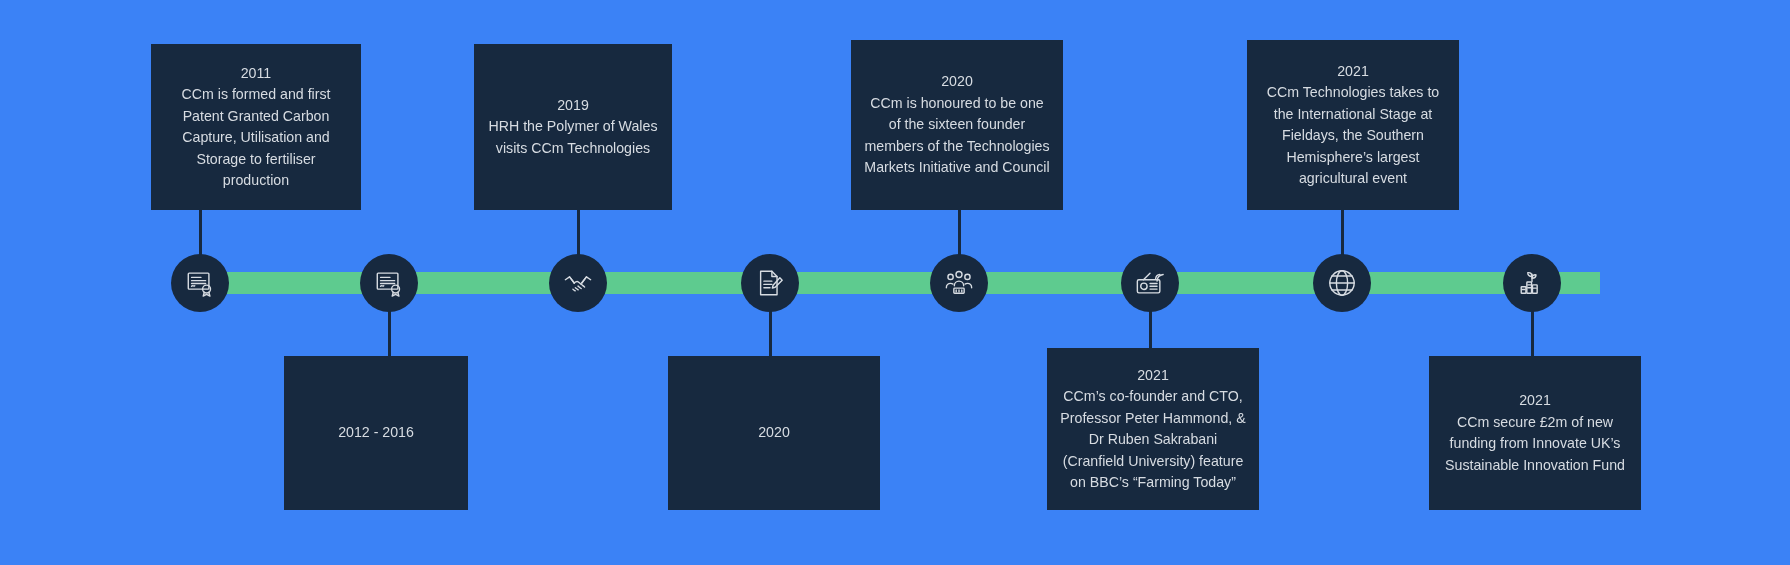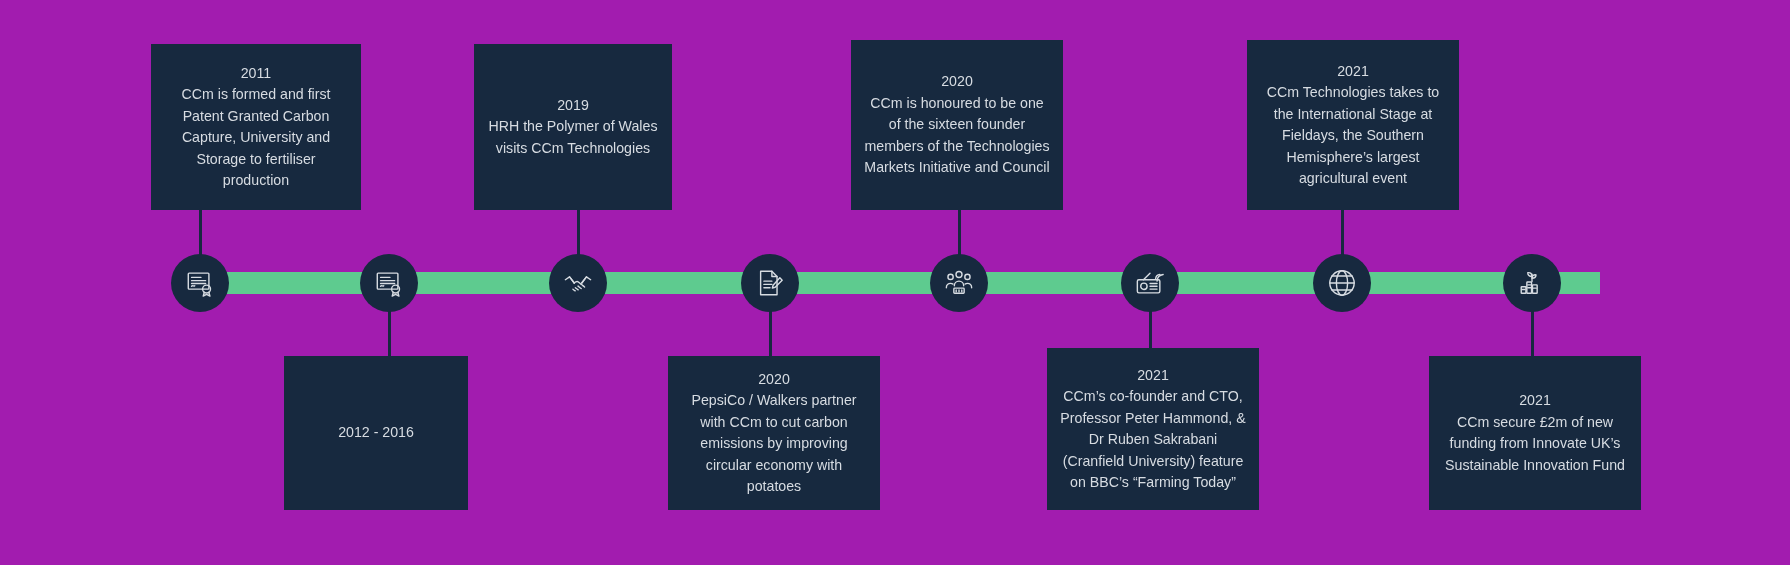--- a/index.html
+++ b/index.html
@@ -2,21 +2,21 @@
 <html><head>
 <meta charset="utf-8">
 <style>
   html,body{margin:0;padding:0;}
   body{
     width:1790px;height:565px;
     background:#ffffff;
     font-family:"Liberation Sans", sans-serif;
     overflow:hidden;
   }
-  #stage{position:relative;width:1790px;height:565px;background:#a21caf;}
+  #stage{position:relative;width:1790px;height:565px;background:#3b82f6;}
 
   
   .rail{
     position:absolute;
     left:190px;right:190px;
     top:272px;height:22px;
     background:#5ecb8f;
     z-index:1;
   }
 
@@ -65,21 +65,21 @@
   .card.bottom{}
 </style>
 </head>
 <body>
 
 <div id="stage">
   <div class="rail"></div>
   <div id="nodes-layer">
       <div class="card top" style="left: 151px; top: 44px; width: 210px; height: 166px;">
         <span class="yr">2011</span>
-        <span class="bd">CCm is formed and first Patent Granted Carbon Capture, University and Storage to fertiliser production</span>
+        <span class="bd">CCm is formed and first Patent Granted Carbon Capture, Utilisation and Storage to fertiliser production</span>
       </div>
       <div class="stem" style="left: 200px; top: 210px; height: 50px;"></div>
       <div class="node" style="left: 200px;">
         <span>
     <svg width="30" height="30" viewBox="0 0 32 32" fill="none" stroke="#d7dce2" stroke-width="1.5" stroke-linecap="round" stroke-linejoin="round">
       <rect x="3.5" y="5.5" width="22" height="17" rx="1"></rect>
       <line x1="7" y1="10" x2="17" y2="10"></line>
       <line x1="7" y1="13.5" x2="22" y2="13.5"></line>
       <line x1="7" y1="16.5" x2="22" y2="16.5"></line>
       <path d="M7 19.5c1.3-1.4 2.2 .6 3.4-.6"></path>
@@ -120,21 +120,20 @@
       <path d="M16 19.3c1.3 1 2.4 1.9 3.4 2.6"></path>
       <path d="M13.2 21.1c1.1.9 2.1 1.6 3 2.2"></path>
       <path d="M10.6 22.6c.9.7 1.7 1.3 2.4 1.8"></path>
       <path d="M7 9.5 12 16"></path>
       <path d="M25 9.5 20 16"></path>
     </svg>
         </span>
       </div>
       <div class="card bottom" style="left: 668px; top: 356px; width: 212px; height: 154px;">
         <span class="yr">2020</span>
-        <span class="bd">PepsiCo / Walkers partner with CCm to cut carbon emissions by improving circular economy with potatoes</span>
       </div>
       <div class="stem" style="left: 770px; top: 306px; height: 50px;"></div>
       <div class="node" style="left: 770px;">
         <span>
     <svg width="30" height="30" viewBox="0 0 32 32" fill="none" stroke="#d7dce2" stroke-width="1.5" stroke-linecap="round" stroke-linejoin="round">
       <path d="M6 3.5h12l5.5 5.5v19.5H6z"></path>
       <path d="M18 3.5V9h5.5"></path>
       <line x1="9.5" y1="14" x2="18" y2="14"></line>
       <line x1="9.5" y1="17.5" x2="18" y2="17.5"></line>
       <line x1="9.5" y1="21" x2="16" y2="21"></line>

